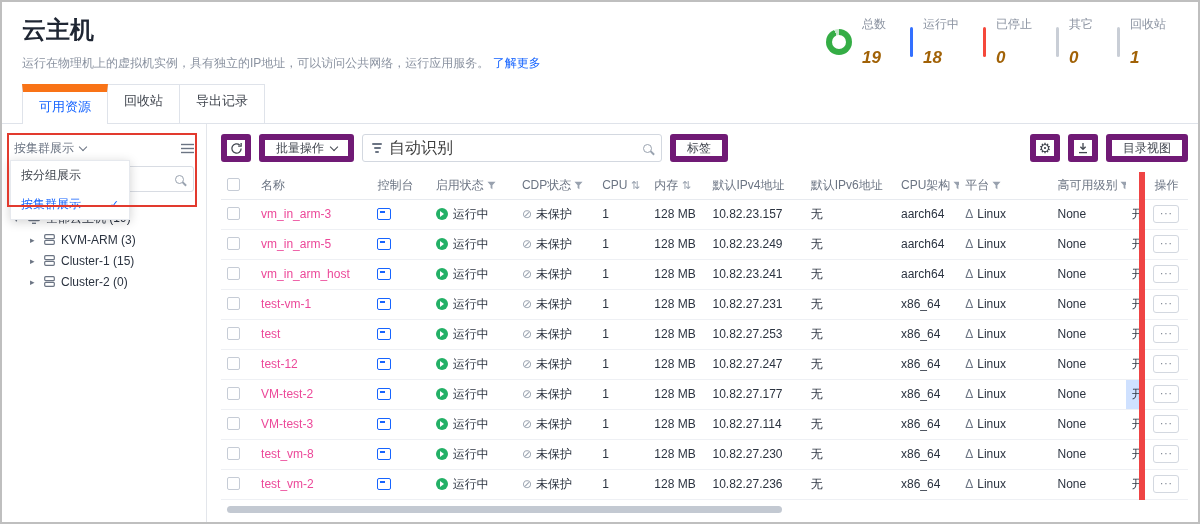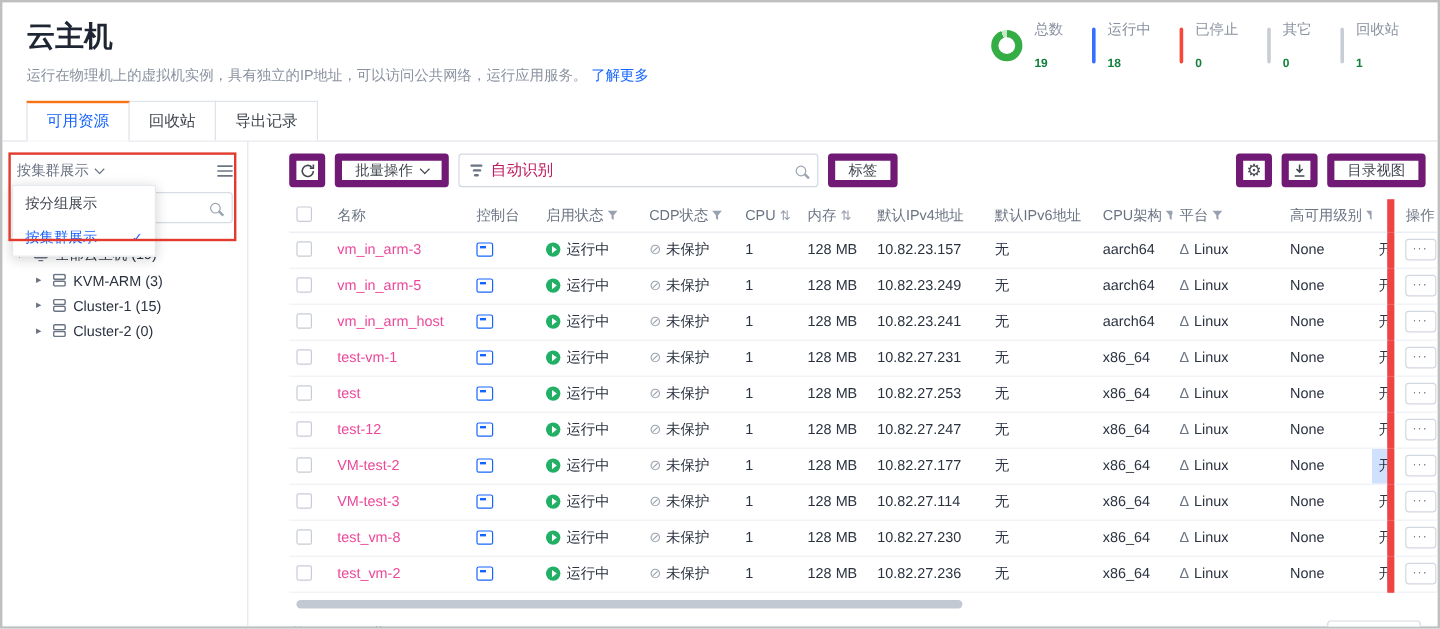--- a/index.html
+++ b/index.html
@@ -9,31 +9,31 @@
   
   .hdr{display:flex;justify-content:space-between;align-items:flex-start;padding:12px 18px 4px 20px;}
   .title{font-size:24px;font-weight:700;color:#1f2633;}
   .desc{font-size:12px;color:#8a92a0;margin-top:9px;}
   .link{color:#1664ff;text-decoration:none;cursor:pointer;}
   .stats{display:flex;align-items:center;margin-top:2px;}
   .stat{display:flex;align-items:center;padding:0 14px 0 10px;}
   .stat .bar{width:3px;height:30px;border-radius:2px;margin-right:10px;}
   .stat .col{display:flex;flex-direction:column;gap:15px;}
   .stat .lbl{font-size:12px;color:#8a92a0;}
-  .stat .val{font-size:10px;font-weight:700;color:#15803d;}
+  .stat .val{font-size:17px;font-weight:700;color:#a16207;font-style:italic;}
   .donut{width:26px;height:26px;border-radius:50%;background:conic-gradient(#34ad45 0 94%,#c6e8cb 94% 100%);display:flex;align-items:center;justify-content:center;margin-right:10px;}
   .donut::after{content:"";width:14px;height:14px;background:#fff;border-radius:50%;}
 
   
   .tabs{display:flex;padding:0 20px;margin-top:8px;border-bottom:1px solid #dfe3ea;}
   .tab{position:relative;padding:7px 16px;font-size:13px;color:#41464f;background:#fff;border:1px solid #dfe3ea;border-bottom:none;margin-right:-1px;cursor:pointer;}
-  .tab.active{color:#1664ff;border-top:2px solid #f97316;padding-top:6px;z-index:2;}
+  .tab.active{color:#1664ff;border-top:8px solid #f97316;padding-top:6px;z-index:2;}
   .tab.active::after{content:"";position:absolute;left:0;right:0;bottom:-1px;height:1px;background:#fff;}
 
-  .content{flex:1;display:flex;min-height:0;gap:20px;}
+  .content{flex:1;display:flex;min-height:0;}
 
   
   .sidebar{position:relative;width:205px;border-right:1px solid #e3e6eb;padding-top:12px;flex:none;}
   .mode-row{display:flex;align-items:center;justify-content:space-between;padding:0 12px;height:24px;font-size:12px;color:#6b7483;cursor:pointer;}
   .mode-left{display:flex;align-items:center;gap:6px;}
   .chev{display:inline-block;width:6px;height:6px;border-right:1.4px solid currentColor;border-bottom:1.4px solid currentColor;transform:rotate(45deg);margin-top:-3px;}
   .side-search{position:relative;margin:6px 12px 0;height:26px;border:1px solid #d8dce3;border-radius:3px;display:flex;align-items:center;justify-content:flex-end;padding:0 9px;background:#fff;}
   .mag{position:relative;width:9px;height:9px;border:1.5px solid #9aa3b0;border-radius:50%;display:inline-block;flex:none;}
   .mag::after{content:"";position:absolute;width:5px;height:1.5px;background:#9aa3b0;transform:rotate(45deg);right:-4px;bottom:-2px;}
   .dropdown-menu{position:absolute;left:8px;top:36px;width:120px;background:#fff;border:1px solid #e6e9ee;box-shadow:0 2px 10px rgba(0,0,0,.18);z-index:5;}
@@ -47,21 +47,21 @@
   .tree-child{padding-left:28px;}
   .t-icon{display:inline-flex;flex:none;}
 
   
   .main{flex:1;display:flex;flex-direction:column;padding:10px 10px 0 14px;min-width:0;}
   .toolbar{display:flex;align-items:center;gap:8px;}
   .btn{height:28px;border:6px solid #701a75;background:#fff;border-radius:3px;font-size:12px;color:#41464f;display:inline-flex;align-items:center;gap:7px;padding:0 11px;cursor:pointer;font-family:inherit;}
   .icon-btn{width:30px;justify-content:center;padding:0;}
   .gear{font-size:14px;line-height:1;color:#41464f;}
   .tb-search{width:300px;height:28px;border:1px solid #d3d8e0;border-radius:3px;display:flex;align-items:center;padding:0 9px;gap:7px;background:#fff;cursor:text;}
-  .tb-search .ph{flex:1;font-size:13px;color:#be185d;}
+  .tb-search .ph{flex:1;font-size:16px;color:#404040;}
   .flt-lines{display:inline-flex;flex-direction:column;gap:2.5px;}
   .flt-lines i{display:block;height:1.5px;background:#6b7483;border-radius:1px;}
   .flt-lines i:nth-child(1){width:10px;}
   .flt-lines i:nth-child(2){width:7px;margin-left:1.5px;}
   .flt-lines i:nth-child(3){width:4px;margin-left:3px;}
   .sp{flex:1;}
 
   
   table{width:100%;border-collapse:collapse;table-layout:fixed;font-size:12px;margin-top:10px;}
   thead th{height:27px;text-align:left;color:#6b7483;font-weight:400;border-bottom:1px solid #e7eaef;padding:0 6px;white-space:nowrap;overflow:hidden;}

